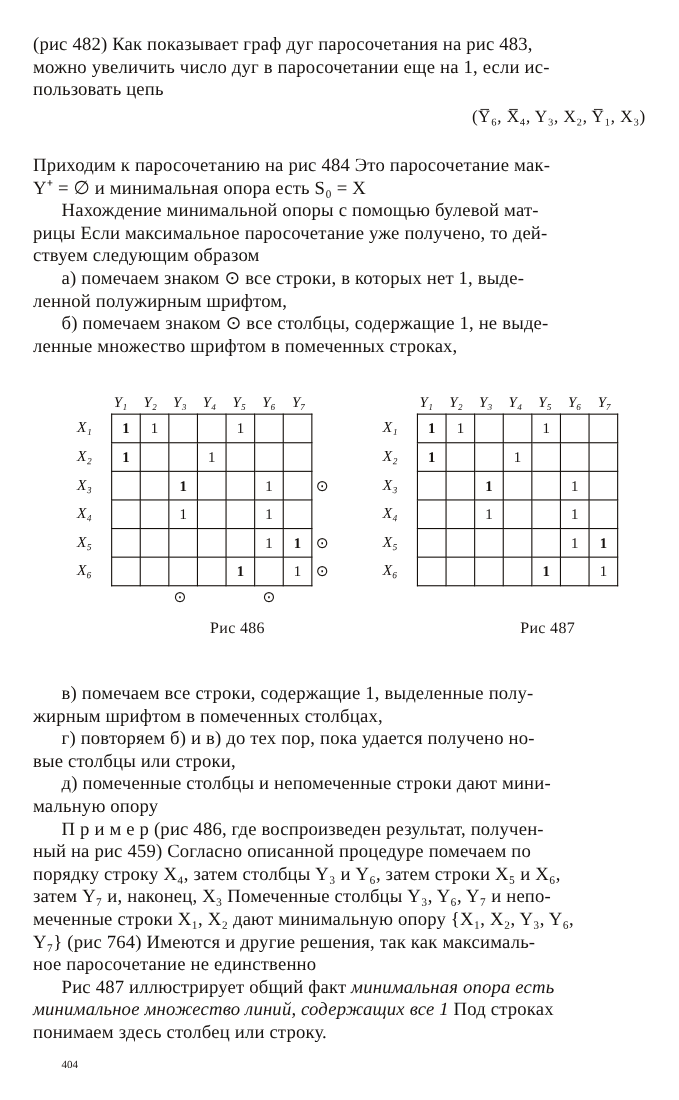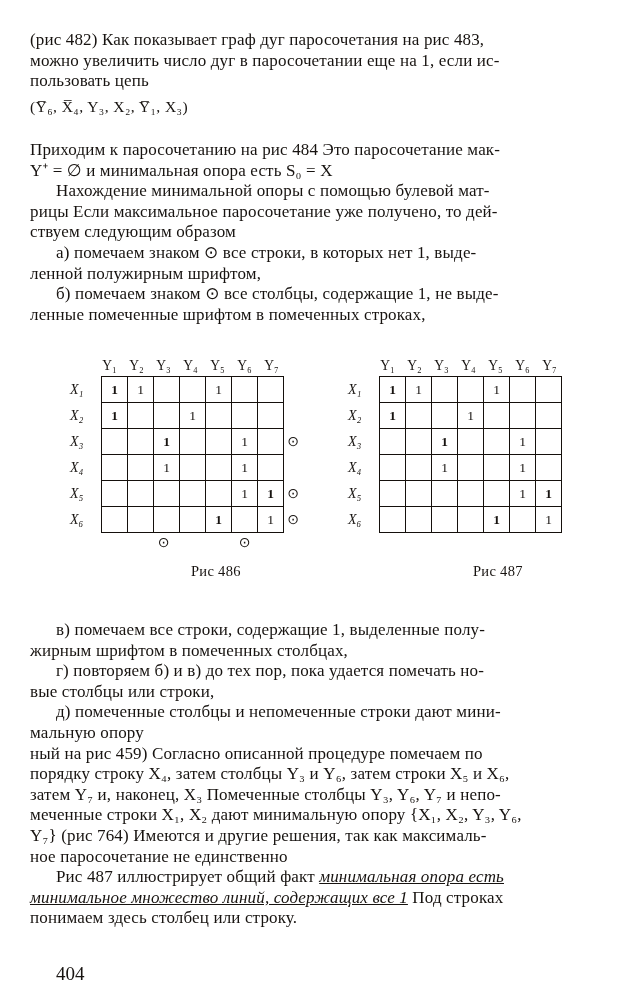--- a/index.html
+++ b/index.html
@@ -25,27 +25,27 @@
   p.par{
     margin:0 0 0 0;
     font-size:17px;
     line-height:20.6px;
     text-align:justify;
     text-justify:inter-word;
     letter-spacing:0.15px;
   }
   .indent{ text-indent:26px; }
   .formula{
-    text-align:left;
+    text-align:right;
     font-size:15.6px;
     margin:6px 0 4px 0;
     letter-spacing:0.4px;
   }
   .bold{ font-weight:normal; }
-  .ital{ font-style:italic;text-decoration:underline; }
+  .ital{ font-style:italic; }
 
   
   .figs{
     position:absolute;
     left:30px; top:358px;
     width:557px; height:240px;
   }
   .fig{
     position:absolute;
     top:0;
@@ -81,20 +81,21 @@
   }
   .collabs{
     display:flex;
     margin-left:26px;
     margin-bottom:2px;
   }
   .collabs span{
     width:27px;
     text-align:center;
     font-size:13.6px;
+    font-style:italic;
   }
   .botmarks{
     display:flex;
     margin-left:26px;
     margin-top:1px;
   }
   .botmarks span{
     width:27px;
     text-align:center;
     font-size:14px;
@@ -105,21 +106,21 @@
     font-size:14.5px;
     letter-spacing:0.3px;
     margin-left:43px;
   }
   .cap-left{ left:118px; }
   .cap-right{ left:400px; }
   .pagenum{
     position:absolute;
     left:56px;
     top:963px;
-    font-size:19px;
+    font-size:10px;
     font-family:Liberation Serif, serif;
   }
   .topblock{ top:30px; }
   .midblock{ top:140px; }
   .botblock{ top:620px; }
 </style>
 </head>
 <body>
 
 <div class="page">
@@ -133,21 +134,21 @@
 
   <div class="text-col midblock">
     <p class="par">Приходим к паросочетанию на рис 484 Это паросочетание мак-</p>
     <p class="par">Y⁺ = ∅ и минимальная опора есть S₀ = X</p>
     <p class="par indent"><span class="bold">Нахождение минимальной опоры с помощью булевой мат-</span></p>
     <p class="par"><span class="bold">рицы</span><span> Если максимальное паросочетание уже получено, то дей-</span></p>
     <p class="par">ствуем следующим образом</p>
     <p class="par indent">а) помечаем знаком ⊙ все строки, в которых нет 1, выде-</p>
     <p class="par">ленной полужирным шрифтом,</p>
     <p class="par indent">б) помечаем знаком ⊙ все столбцы, содержащие 1, не выде-</p>
-    <p class="par">ленные помеченные шрифтом в помеченных строках,</p>
+    <p class="par">ленные множество шрифтом в помеченных строках,</p>
   </div>
 
   <div class="figs">
     <div class="fig fig-left">
       <div class="collabs">
           <span>Y₁</span>
           <span>Y₂</span>
           <span>Y₃</span>
           <span>Y₄</span>
           <span>Y₅</span>
@@ -325,24 +326,25 @@
           <span></span>
           <span></span>
         </div>
     </div>
     <div class="caption cap-right">Рис  487</div>
   </div>
 
   <div class="text-col botblock">
     <p class="par indent">в) помечаем все строки, содержащие 1, выделенные полу-</p>
     <p class="par">жирным шрифтом в помеченных столбцах,</p>
-    <p class="par indent">г) повторяем б) и в) до тех пор, пока удается помечать но-</p>
+    <p class="par indent">г) повторяем б) и в) до тех пор, пока удается получено но-</p>
     <p class="par">вые столбцы или строки,</p>
     <p class="par indent">д) помеченные столбцы и непомеченные строки дают мини-</p>
     <p class="par">мальную опору</p>
+    <p class="par indent">П р и м е р  (рис 486, где воспроизведен результат, получен-</p>
     <p class="par">ный на рис 459) Согласно описанной процедуре помечаем по</p>
     <p class="par">порядку строку X₄, затем столбцы Y₃ и Y₆, затем строки X₅ и X₆,</p>
     <p class="par">затем Y₇ и, наконец, X₃ Помеченные столбцы Y₃, Y₆, Y₇ и непо-</p>
     <p class="par">меченные строки X₁, X₂ дают минимальную опору {X₁, X₂, Y₃, Y₆,</p>
     <p class="par">Y₇} (рис 764) Имеются и другие решения, так как максималь-</p>
     <p class="par">ное паросочетание не единственно</p>
     <p class="par indent"><span>Рис 487 иллюстрирует общий факт </span><span class="ital">минимальная опора есть</span></p>
     <p class="par"><span class="ital">минимальное множество линий, содержащих все 1</span><span> Под строках</span></p>
     <p class="par">понимаем здесь столбец или строку.</p>
   </div>

